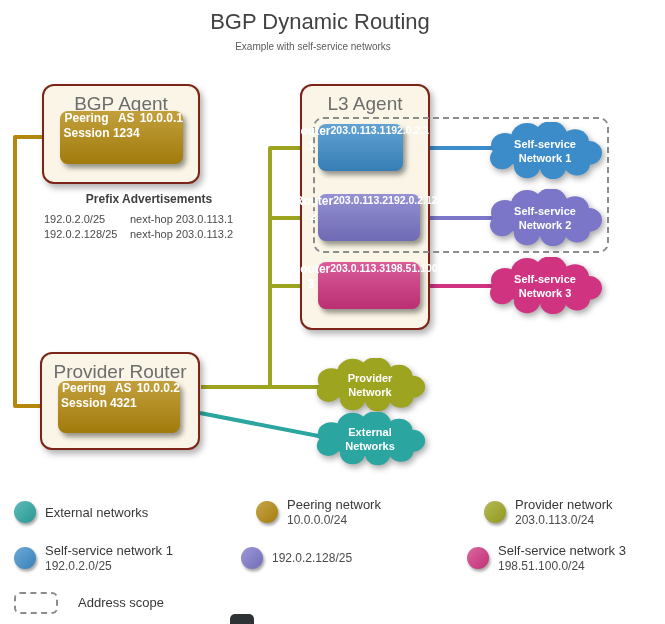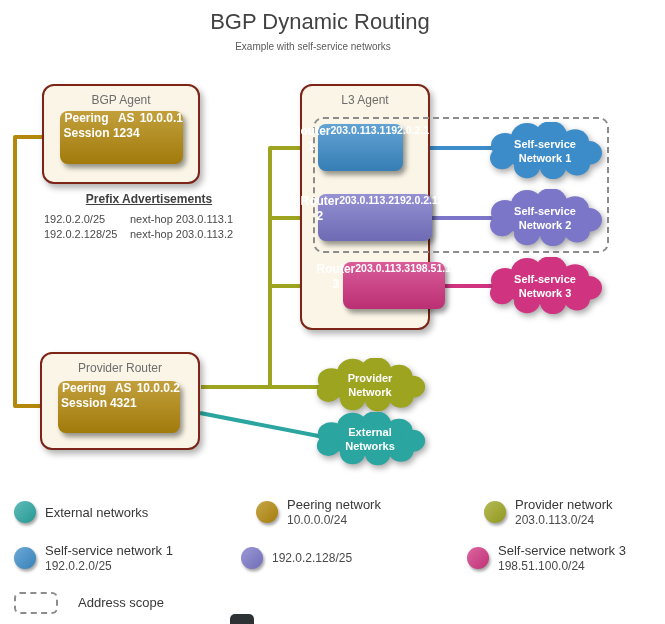--- a/index.html
+++ b/index.html
@@ -6,40 +6,40 @@
   body { font-family:"Liberation Sans","DejaVu Sans",sans-serif; }
   .canvas { position:relative; width:665px; height:624px; background:#ffffff; overflow:hidden; }
 
   .lines { position:absolute; left:0; top:0; z-index:1; }
 
   .title    { position:absolute; left:0; top:9px;  width:640px; text-align:center; font-size:22px; line-height:26px; color:#424242; z-index:2; }
   .subtitle { position:absolute; left:0; top:37px; width:626px; text-align:center; font-size:10px; line-height:19px; color:#5b5b5b; z-index:2; }
 
   .frame { position:absolute; z-index:2; background:#faf5e6; border:2px solid #7b2417; border-radius:12px;
            box-shadow:3px 4px 6px rgba(0,0,0,0.30); box-sizing:border-box; }
-  .frame-label { text-align:center; color:#6d6d6d; font-size:12px; padding-top:7px; }
+  .frame-label { text-align:center; color:#6d6d6d; font-size:19px; padding-top:7px; }
 
   .scope { position:absolute; z-index:3; border:2px dashed #8c8c8c; border-radius:10px; box-sizing:border-box; }
 
   .pill { position:absolute; z-index:4; border-radius:8px; box-shadow:3px 4px 5px rgba(0,0,0,0.40);
           color:#ffffff; font-weight:bold; text-align:center; display:flex; flex-direction:row; justify-content:center;
           background-image:linear-gradient(rgba(255,255,255,0.20), rgba(0,0,0,0.10)); box-sizing:border-box; }
   .ps-line { font-size:12px; line-height:15px; }
   .r-name  { font-size:12px;   line-height:15px; }
   .r-ip    { font-size:10.5px; line-height:13px; }
 
   .cloud { position:absolute; z-index:5; }
   .cloud > svg { position:absolute; left:0; top:0; width:100%; height:100%;
                  filter:drop-shadow(2px 3px 3px rgba(0,0,0,0.35)); }
   .cloud-text { position:absolute; left:0; top:0; right:0; bottom:0; display:flex; flex-direction:column;
                 align-items:center; justify-content:center; color:#fff; font-weight:bold; font-size:11px;
                 line-height:14px; text-align:left; }
 
   .prefix-block { position:absolute; left:44px; top:192px; width:210px; z-index:2; color:#4a4a4a; }
-  .prefix-heading { font-size:12px; font-weight:bold; text-decoration:underline; text-align:center;
+  .prefix-heading { font-size:12px; font-weight:bold; text-align:center;
                     color:#3f3f3f; margin-bottom:5px; line-height:15px; }
   .prefix-row { font-size:11px; line-height:15px; display:flex; }
   .pfx { display:inline-block; width:86px; flex:0 0 auto; }
 
   .legend-item { position:absolute; display:flex; align-items:center; gap:9px; z-index:2; }
   .swatch { width:22px; height:22px; border-radius:50%; flex:0 0 auto;
             box-shadow:1.5px 2.5px 3px rgba(0,0,0,0.35);
             background-image:linear-gradient(135deg, rgba(255,255,255,0.25), rgba(0,0,0,0.08)); }
   .legend-name { font-size:13px; color:#383838; line-height:16px; }
   .legend-cidr { font-size:12px; color:#4a4a4a; line-height:15px; }
@@ -107,26 +107,26 @@
     <div class="frame-label">L3 Agent</div>
   </div>
 
   <div class="scope" style="left:313px;top:117px;width:296px;height:136px"></div>
 
   <div class="pill" style="left: 318px; top: 124px; width: 85px; height: 47px; background-color: rgb(60, 140, 201);">
     <div class="r-name">Router 1</div>
     <div class="r-ip">203.0.113.1</div>
     <div class="r-ip">192.0.2.1</div>
   </div>
-  <div class="pill" style="left: 318px; top: 194px; width: 114px; height: 47px; background-color: rgb(123, 118, 200);">
+  <div class="pill" style="left: 318px; top: 194px; width: 102px; height: 47px; background-color: rgb(123, 118, 200);">
     <div class="r-name">Router 2</div>
     <div class="r-ip">203.0.113.2</div>
     <div class="r-ip">192.0.2.129</div>
   </div>
-  <div class="pill" style="left: 318px; top: 262px; width: 102px; height: 47px; background-color: rgb(208, 52, 128); margin-left: 25px;">
+  <div class="pill" style="left: 318px; top: 262px; width: 102px; height: 47px; background-color: rgb(208, 52, 128);">
     <div class="r-name">Router 3</div>
     <div class="r-ip">203.0.113.3</div>
     <div class="r-ip">198.51.100.1</div>
   </div>
 
   <div class="cloud" style="left:485px;top:122px;width:120px;height:58px">
     <svg viewBox="0 0 120 64" preserveAspectRatio="none">
       <use href="#cloudShape" fill="#3c8cc9"></use>
     </svg>
     <div class="cloud-text">

